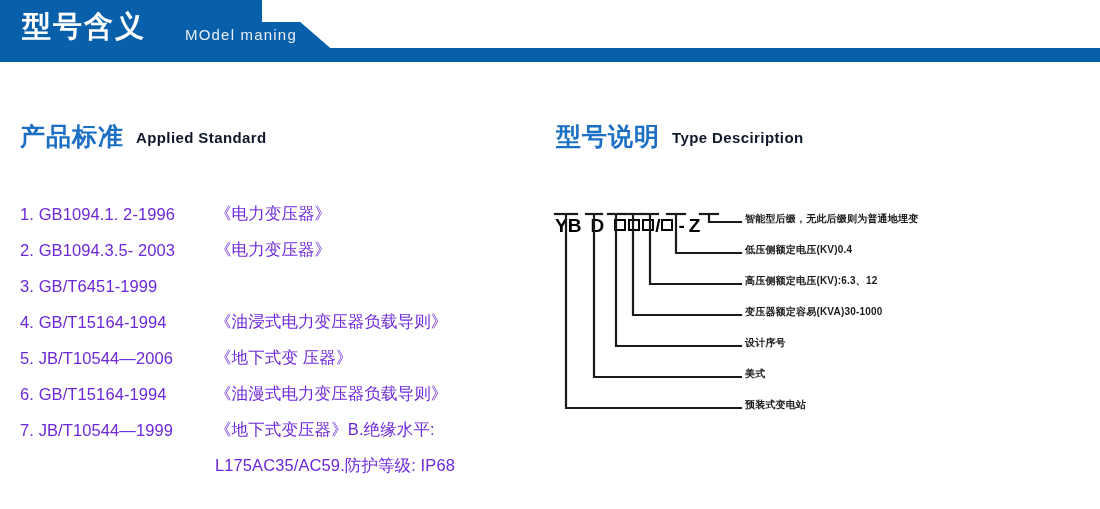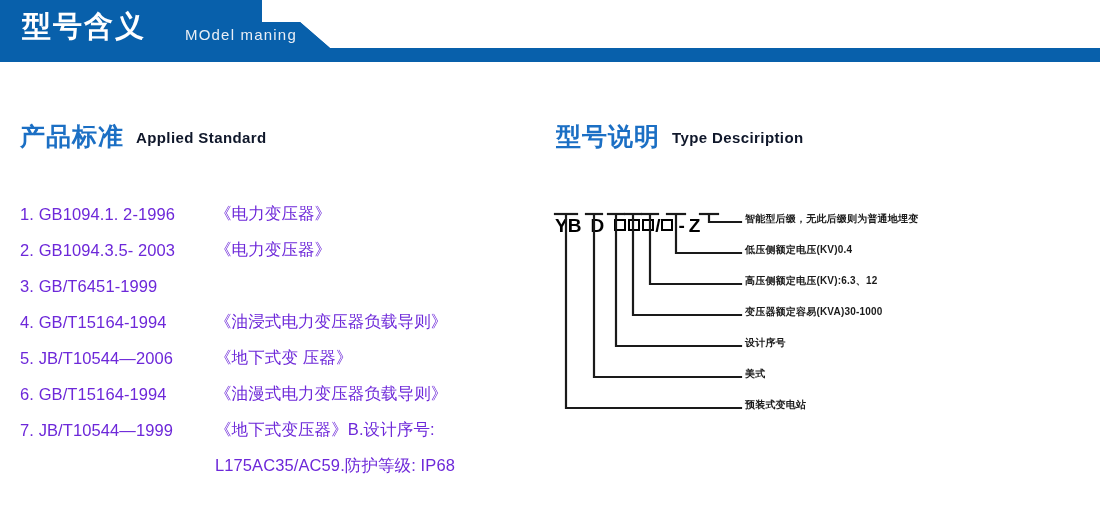--- a/index.html
+++ b/index.html
@@ -173,21 +173,21 @@
     <div class="std-row">
       <span class="std-code">5. JB/T10544—2006</span>
       <span class="std-name">《地下式变 压器》</span>
     </div>
     <div class="std-row">
       <span class="std-code">6. GB/T15164-1994</span>
       <span class="std-name">《油漫式电力变压器负载导则》</span>
     </div>
     <div class="std-row">
       <span class="std-code">7. JB/T10544—1999</span>
-      <span class="std-name">《地下式变压器》B.设计序号:</span>
+      <span class="std-name">《地下式变压器》B.绝缘水平:</span>
     </div>
     <div class="std-row cont">
       <span class="std-code"></span>
       <span class="std-name">L175AC35/AC59.防护等级: IP68</span>
     </div>
   </div>
 
 <div id="type-diagram">
 
   <div id="code-line">

